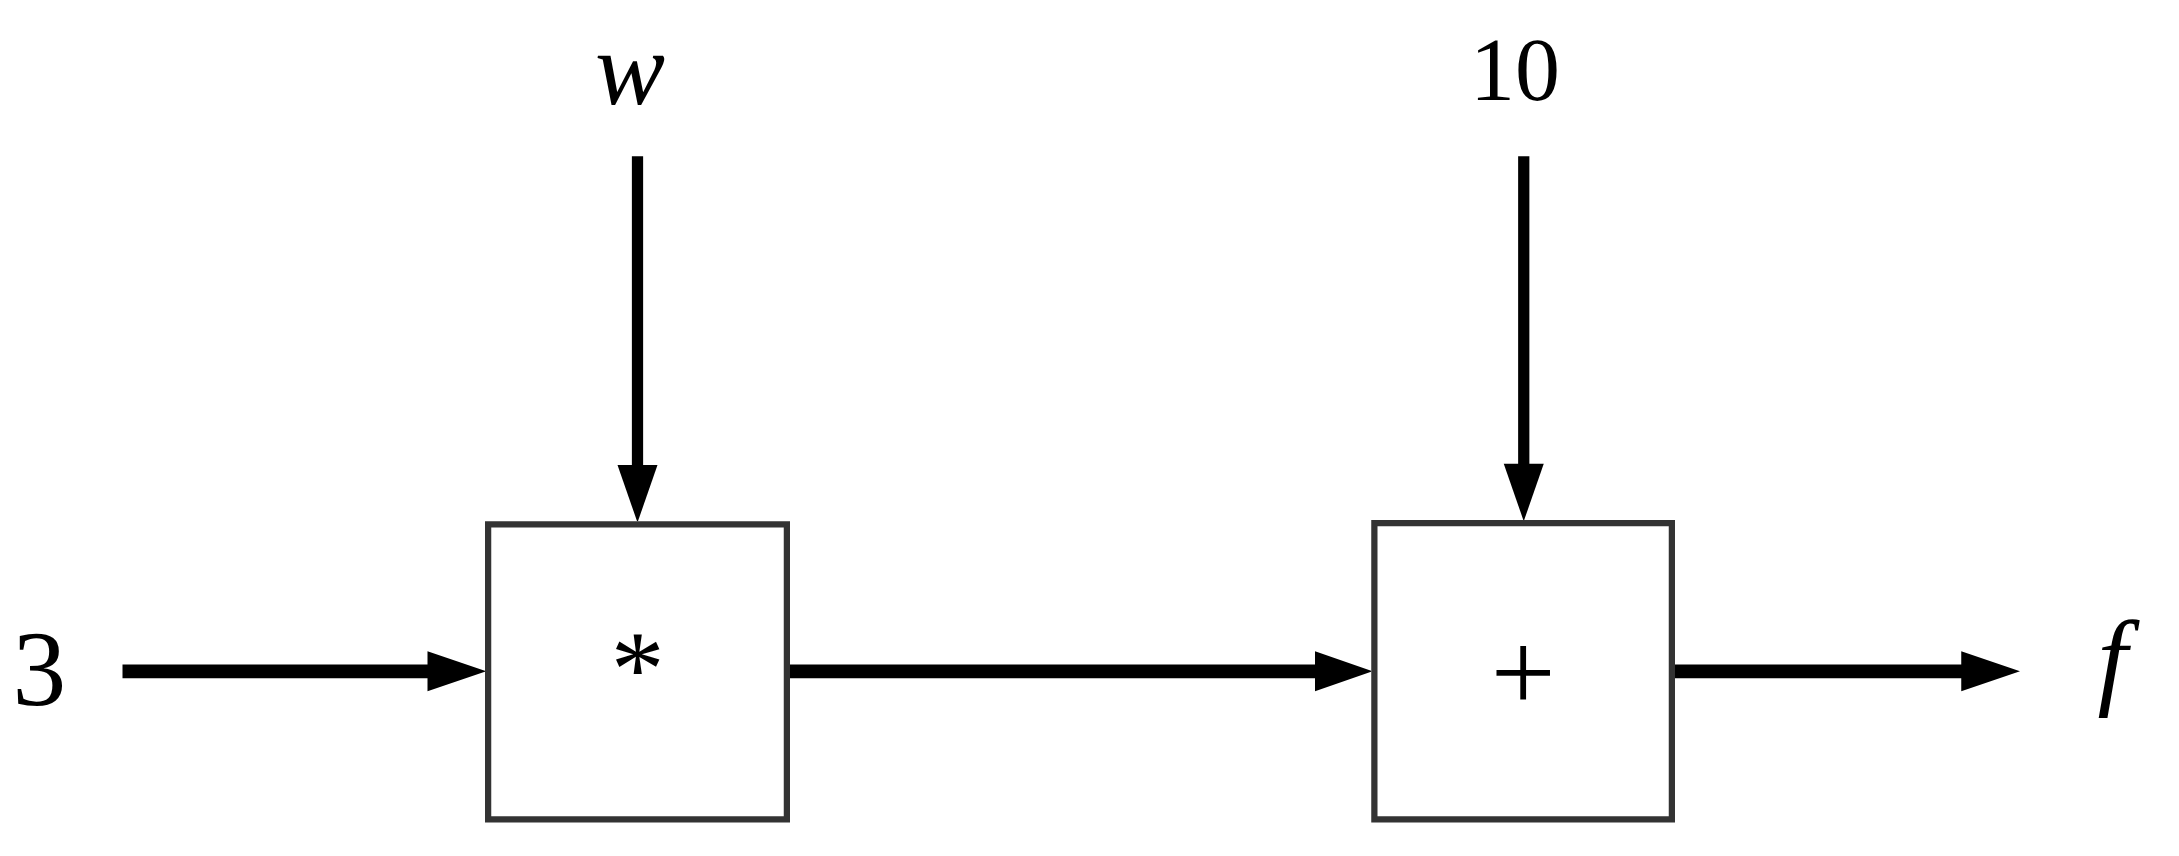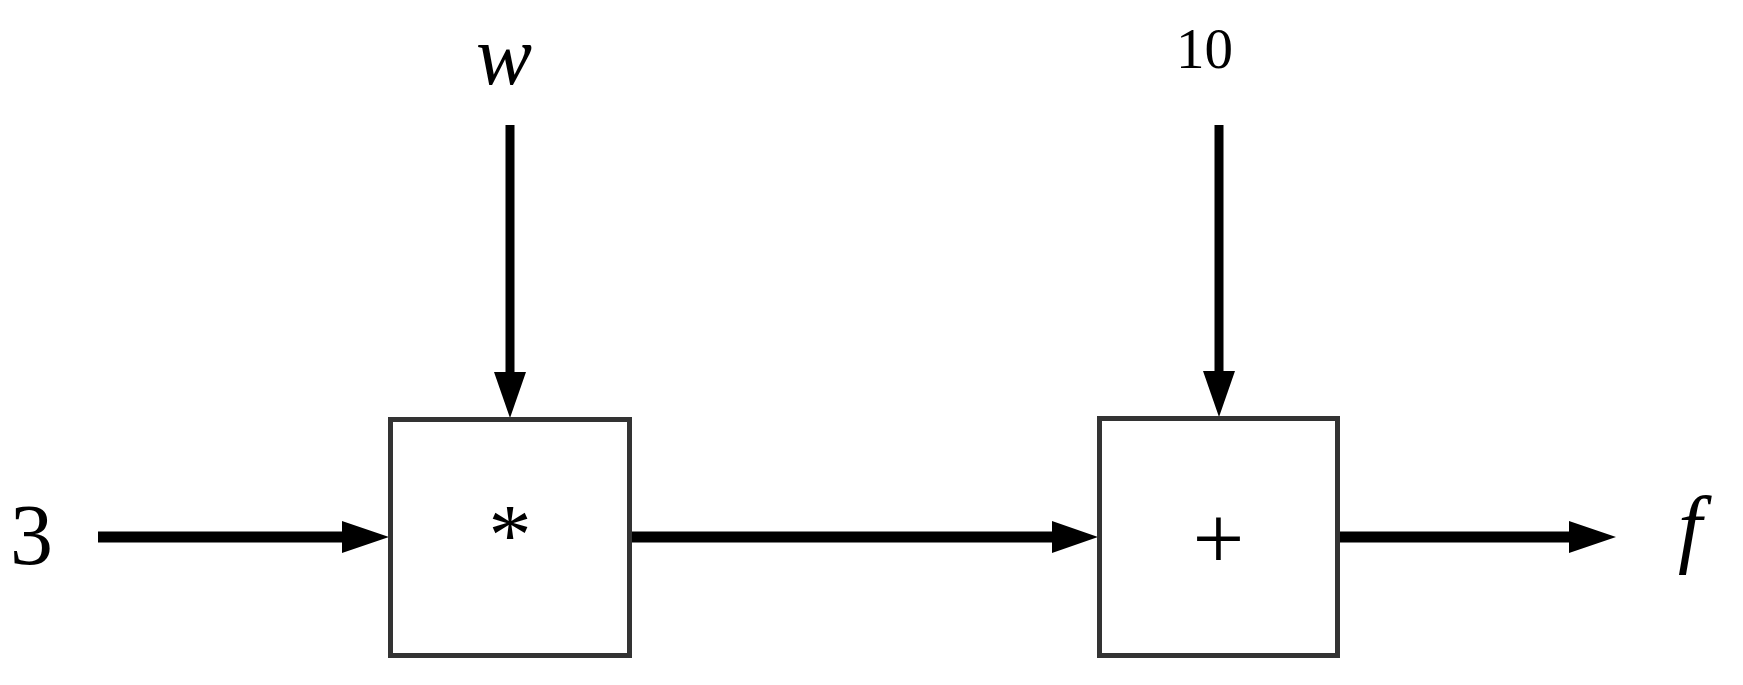--- a/index.html
+++ b/index.html
@@ -100,17 +100,17 @@
   </div>
 
   <div class="op-node" style="left:1097px; top:416px; width:243px; height:242px; border:5px solid #333333;">
     <span class="op-glyph" style="font-size:92px; margin-top:2px;">+</span>
   </div>
 
   <div class="gl-label num" style="left:10px; top:492px; font-size:86px;">3</div>
 
   <div class="gl-label var" style="left:476px; top:14px; font-size:84px;">w</div>
 
-  <div class="gl-label num" style="left:1176px; top:20px; font-size:57px;">10</div>
+  <div class="gl-label num" style="left:1176px; top:20px; font-size:72px;">10</div>
 
   <div class="gl-label var" style="left:1678px; top:484px; font-size:86px;">f</div>
 
 </div>
 
 </body></html>

